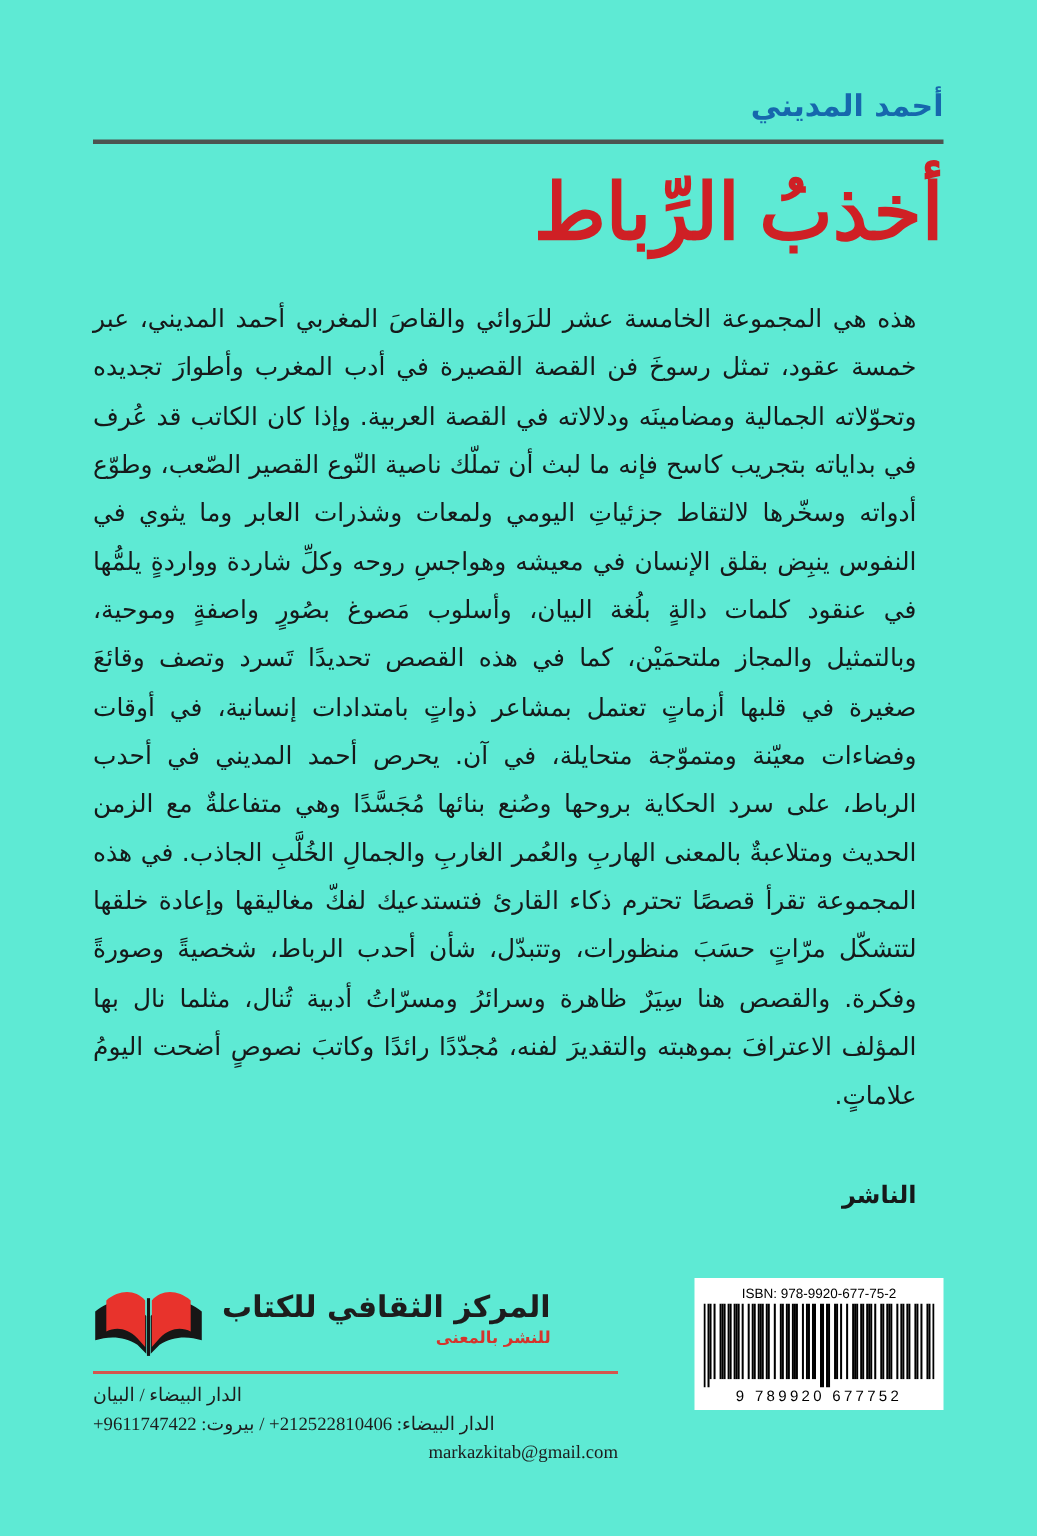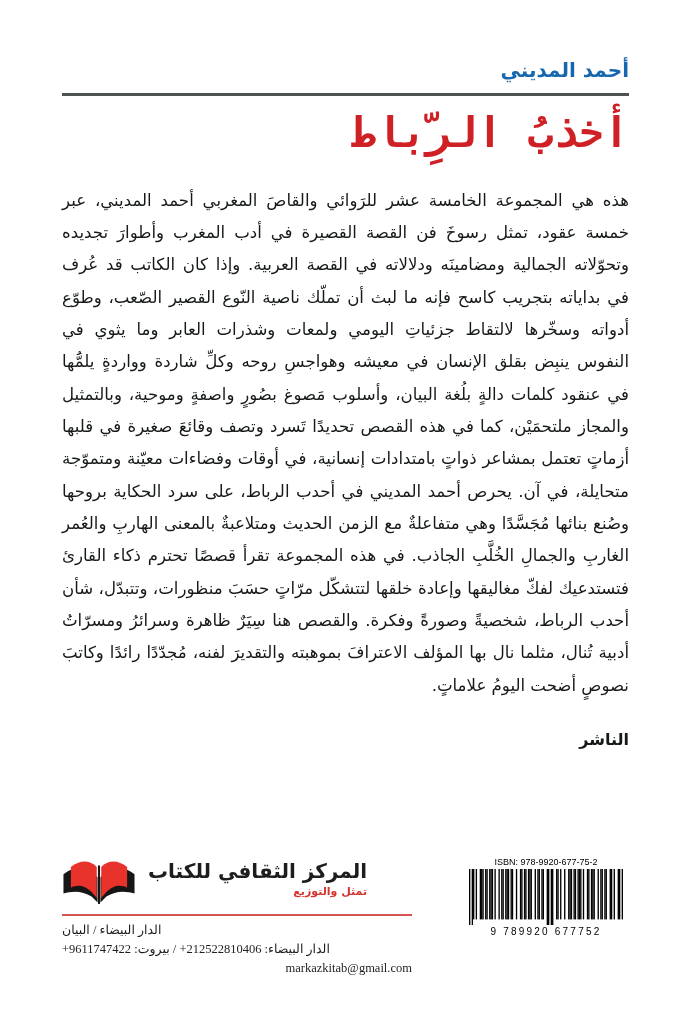--- a/index.html
+++ b/index.html
@@ -12,21 +12,21 @@
     height: 1024px;
     background: #c9cecb;
     font-family: "DejaVu Sans", "Liberation Sans", sans-serif;
     overflow: hidden;
     position: relative;
   }
 
   .cover {
     position: absolute;
     inset: 0;
-    background: #ffffff;
+    background: #5eead4;
     display: flex;
     flex-direction: column;
   }
 
   
   .header {
     padding: 58px 62px 0 62px;
     text-align: right;
     direction: rtl;
   }
@@ -40,45 +40,45 @@
   }
   .rule {
     margin-top: 11px;
     height: 3px;
     background: #4c5450;
     width: 100%;
   }
   .book-title {
     margin-top: 14px;
     color: #cf2025;
-    font-size: 42px;
+    font-size: 52px;
     font-weight: bold;
     line-height: 1.25;
     text-align: right;
-    font-family: Liberation Mono, monospace;
+    font-family: Liberation Serif, serif;
   }
 
   
   .blurb-wrap {
-    padding: 22px 62px 0 62px;
+    padding: 22px 80px 0 62px;
     direction: rtl;
     text-align: justify;
     flex: 0 0 auto;
   }
   .blurb {
     color: #16191a;
     font-size: 16.6px;
     line-height: 1.95;
     text-align: justify;
     text-justify: inter-word;
     font-family: "DejaVu Sans", "Liberation Sans", sans-serif;
     font-weight: 500;
   }
   .signature {
-    margin-top: 28px;
+    margin-top: 40px;
     color: #16191a;
     font-size: 16px;
     font-weight: bold;
     text-align: right;
     direction: rtl;
   }
 
   .spacer { flex: 1 1 auto; }
 
   
@@ -223,21 +223,21 @@
           <svg viewBox="0 0 100 70" width="74" height="52" aria-hidden="true">
             <path d="M2 26 C14 16 28 14 40 22 L48 30 L48 64 L40 56 C28 48 14 48 2 52 Z" fill="#161616"></path>
             <path d="M98 26 C86 16 72 14 60 22 L52 30 L52 64 L60 56 C72 48 86 48 98 52 Z" fill="#161616"></path>
             <path d="M12 16 C24 6 38 6 47 16 L47 58 L40 50 C30 40 20 40 12 44 Z" fill="#e8332c"></path>
             <path d="M88 16 C76 6 62 6 53 16 L53 58 L60 50 C70 40 80 40 88 44 Z" fill="#e8332c"></path>
             <rect x="48.6" y="14" width="2.8" height="52" fill="#161616"></rect>
           </svg>
         </div>
         <div class="pub-names">
           <div class="pub-name">المركز الثقافي للكتاب</div>
-          <div class="pub-sub">تمثل والتوزيع</div>
+          <div class="pub-sub">للنشر بالمعنى</div>
         </div>
       </div>
 
       <div class="pub-divider"></div>
 
       <div class="pub-contact">
         <div class="line">الدار البيضاء / البيان</div>
         <div class="line">الدار البيضاء: 212522810406+ / بيروت: 9611747422+</div>
         <div class="email">markazkitab@gmail.com</div>
       </div>

